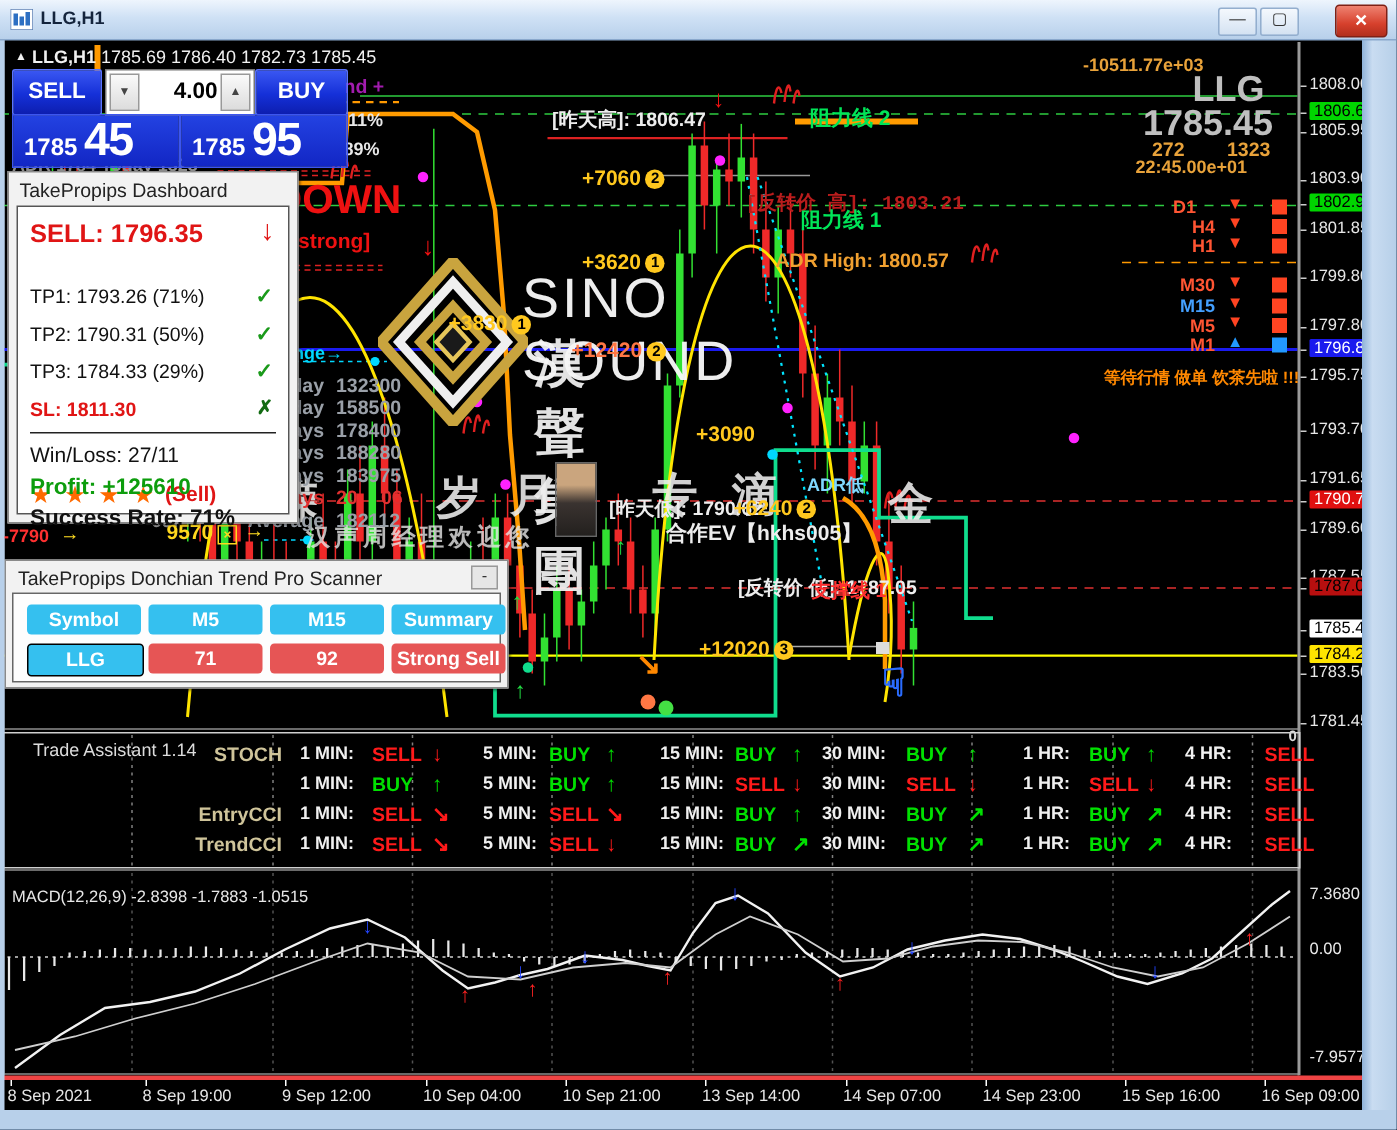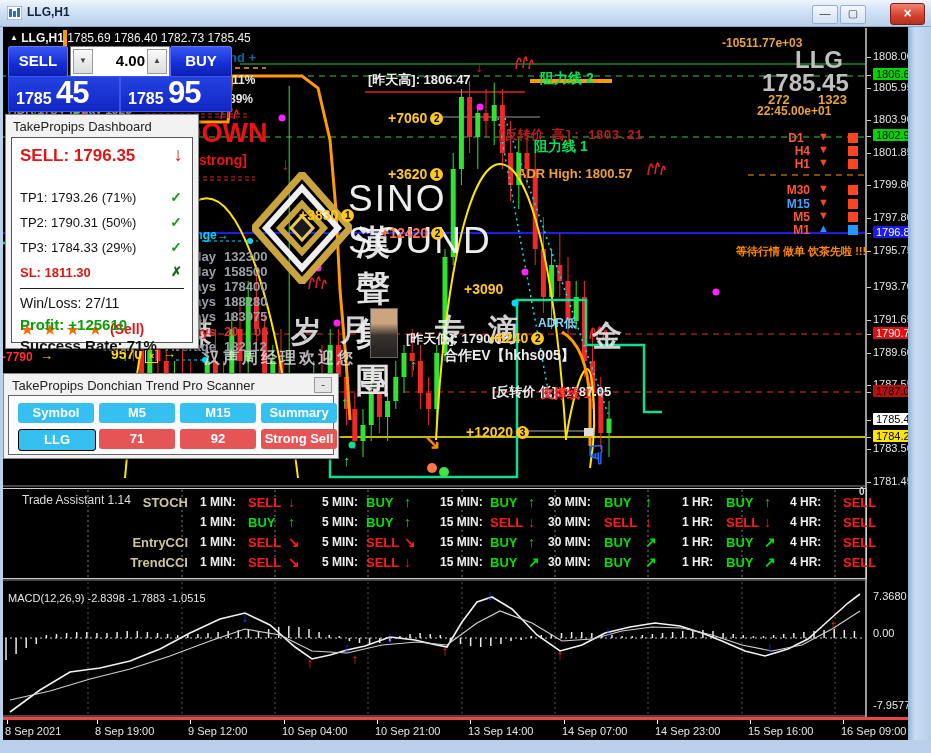--- a/index.html
+++ b/index.html
@@ -427,21 +427,21 @@
       <div class="antext wmchar" style="left: 182px; top: 314px; font-size: 30px;">嵘</div>
       <div class="antext wmchar" style="left: 291px; top: 312px; font-size: 30px;">岁</div>
       <div class="antext wmchar" style="left: 340px; top: 310px; font-size: 30px;">月</div>
       <div class="antext wmchar" style="left: 435px; top: 310px; font-size: 30px;">专</div>
       <div class="antext wmchar" style="left: 488px; top: 310px; font-size: 30px;">滴</div>
       <div class="antext wmchar" style="left: 592px; top: 316px; font-size: 30px;">金</div>
       <div class="antext" style="left: 204px; top: 348px; font-size: 16px; font-weight: bold; letter-spacing: 3px; color: rgba(230, 230, 230, 0.8);">汉声周经理欢迎您</div>
     </div>
 
   <div id="anno">
-      <div class="antext" style="left: 229px; top: 50px; font-size: 13px; font-weight: bold; color: #0369a1;">nd +</div>
+      <div class="antext" style="left: 229px; top: 50px; font-size: 13px; font-weight: bold; color: #a21caf;">nd +</div>
       <div class="antext" style="left: 232px; top: 73px; font-size: 12px; font-weight: bold; color: rgb(232, 232, 232);">11%</div>
       <div class="antext" style="left: 229px; top: 92px; font-size: 12px; font-weight: bold; color: rgb(232, 232, 232);">89%</div>
       <div class="antext" style="left: 8px; top: 103px; font-size: 12px; font-weight: bold; color: rgb(141, 141, 141);">ADR 1784  Today 1323</div>
       <div class="antext" style="left: 368px; top: 71px; font-size: 13px; font-weight: bold; color: rgb(237, 237, 237);">[昨天高]: 1806.47</div>
       <div class="antext" style="left: 540px; top: 70px; font-size: 14px; font-weight: bold; color: rgb(0, 229, 88);">阻力线 2</div>
       <div class="antext" style="left: 497px; top: 126px; font-size: 13px; font-weight: bold; color: #b91c1c; font-family: Liberation Mono, monospace;">[反转价 高]: 1803.21</div>
       <div class="antext" style="left: 534px; top: 138px; font-size: 14px; font-weight: bold; color: rgb(0, 229, 88);">阻力线 1</div>
       <div class="antext" style="left: 517px; top: 166px; font-size: 13px; font-weight: bold; color: rgb(240, 160, 48);">ADR High: 1800.57</div>
       <div class="antext" style="left: 182px; top: 118px; font-size: 27px; font-weight: bold; color: rgb(238, 17, 17);">DOWN</div>
       <div class="antext" style="left: 194px; top: 152px; font-size: 14px; font-weight: bold; color: rgb(238, 17, 17);">[strong]</div>
@@ -486,21 +486,21 @@
       <div class="adrnum" style="left: 224px; top: 279px; color: rgb(154, 160, 168);">178400</div>
       <div class="adrlabel" style="left: 0px; top: 294px; color: rgb(154, 160, 168);">5 Days</div>
       <div class="adrnum" style="left: 224px; top: 294px; color: rgb(154, 160, 168);">188280</div>
       <div class="adrlabel" style="left: 0px; top: 309px; color: rgb(154, 160, 168);">10 Days</div>
       <div class="adrnum" style="left: 224px; top: 309px; color: rgb(154, 160, 168);">183975</div>
       <div class="adrlabel" style="left: 0px; top: 324px; color: rgb(224, 48, 48);">20 Days</div>
       <div class="adrnum" style="left: 224px; top: 324px; color: rgb(224, 48, 48);">20</div>
       <div class="adrnum" style="left: 254px; top: 324px; color: rgb(224, 48, 48);">06</div>
       <div class="adrlabel" style="left: 0px; top: 339px; color: rgb(154, 160, 168);">Average</div>
       <div class="adrnum" style="left: 224px; top: 339px; color: rgb(154, 160, 168);">182112</div>
-      <div class="antext" style="left: 782px; top: 131px; width: 28px; text-align: center; font-size: 12px; font-weight: bold; color: rgb(255, 85, 51);">D1</div>
+      <div class="antext" style="left: 782px; top: 131px; width: 28px; text-align: left; font-size: 12px; font-weight: bold; color: rgb(255, 85, 51);">D1</div>
       <div class="antext" style="left: 818px; top: 130px; font-size: 11px; color: rgb(255, 68, 34);">▼</div>
       <div class="antext" style="left: 848px; top: 133px; width: 10px; height: 10px; background: rgb(255, 68, 34);"></div>
       <div class="antext" style="left: 782px; top: 144px; width: 28px; text-align: right; font-size: 12px; font-weight: bold; color: rgb(255, 85, 51);">H4</div>
       <div class="antext" style="left: 818px; top: 143px; font-size: 11px; color: rgb(255, 68, 34);">▼</div>
       <div class="antext" style="left: 848px; top: 146px; width: 10px; height: 10px; background: rgb(255, 68, 34);"></div>
       <div class="antext" style="left: 782px; top: 157px; width: 28px; text-align: right; font-size: 12px; font-weight: bold; color: rgb(255, 85, 51);">H1</div>
       <div class="antext" style="left: 818px; top: 156px; font-size: 11px; color: rgb(255, 68, 34);">▼</div>
       <div class="antext" style="left: 848px; top: 159px; width: 10px; height: 10px; background: rgb(255, 68, 34);"></div>
       <div class="antext" style="left: 782px; top: 183px; width: 28px; text-align: right; font-size: 12px; font-weight: bold; color: rgb(255, 85, 51);">M30</div>
       <div class="antext" style="left: 818px; top: 182px; font-size: 11px; color: rgb(255, 68, 34);">▼</div>

